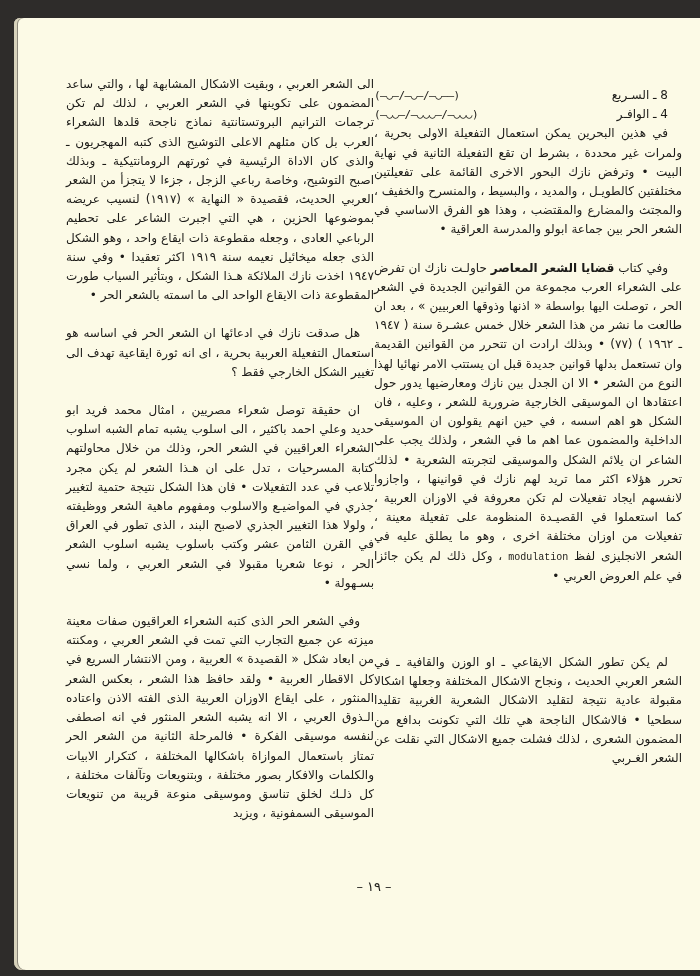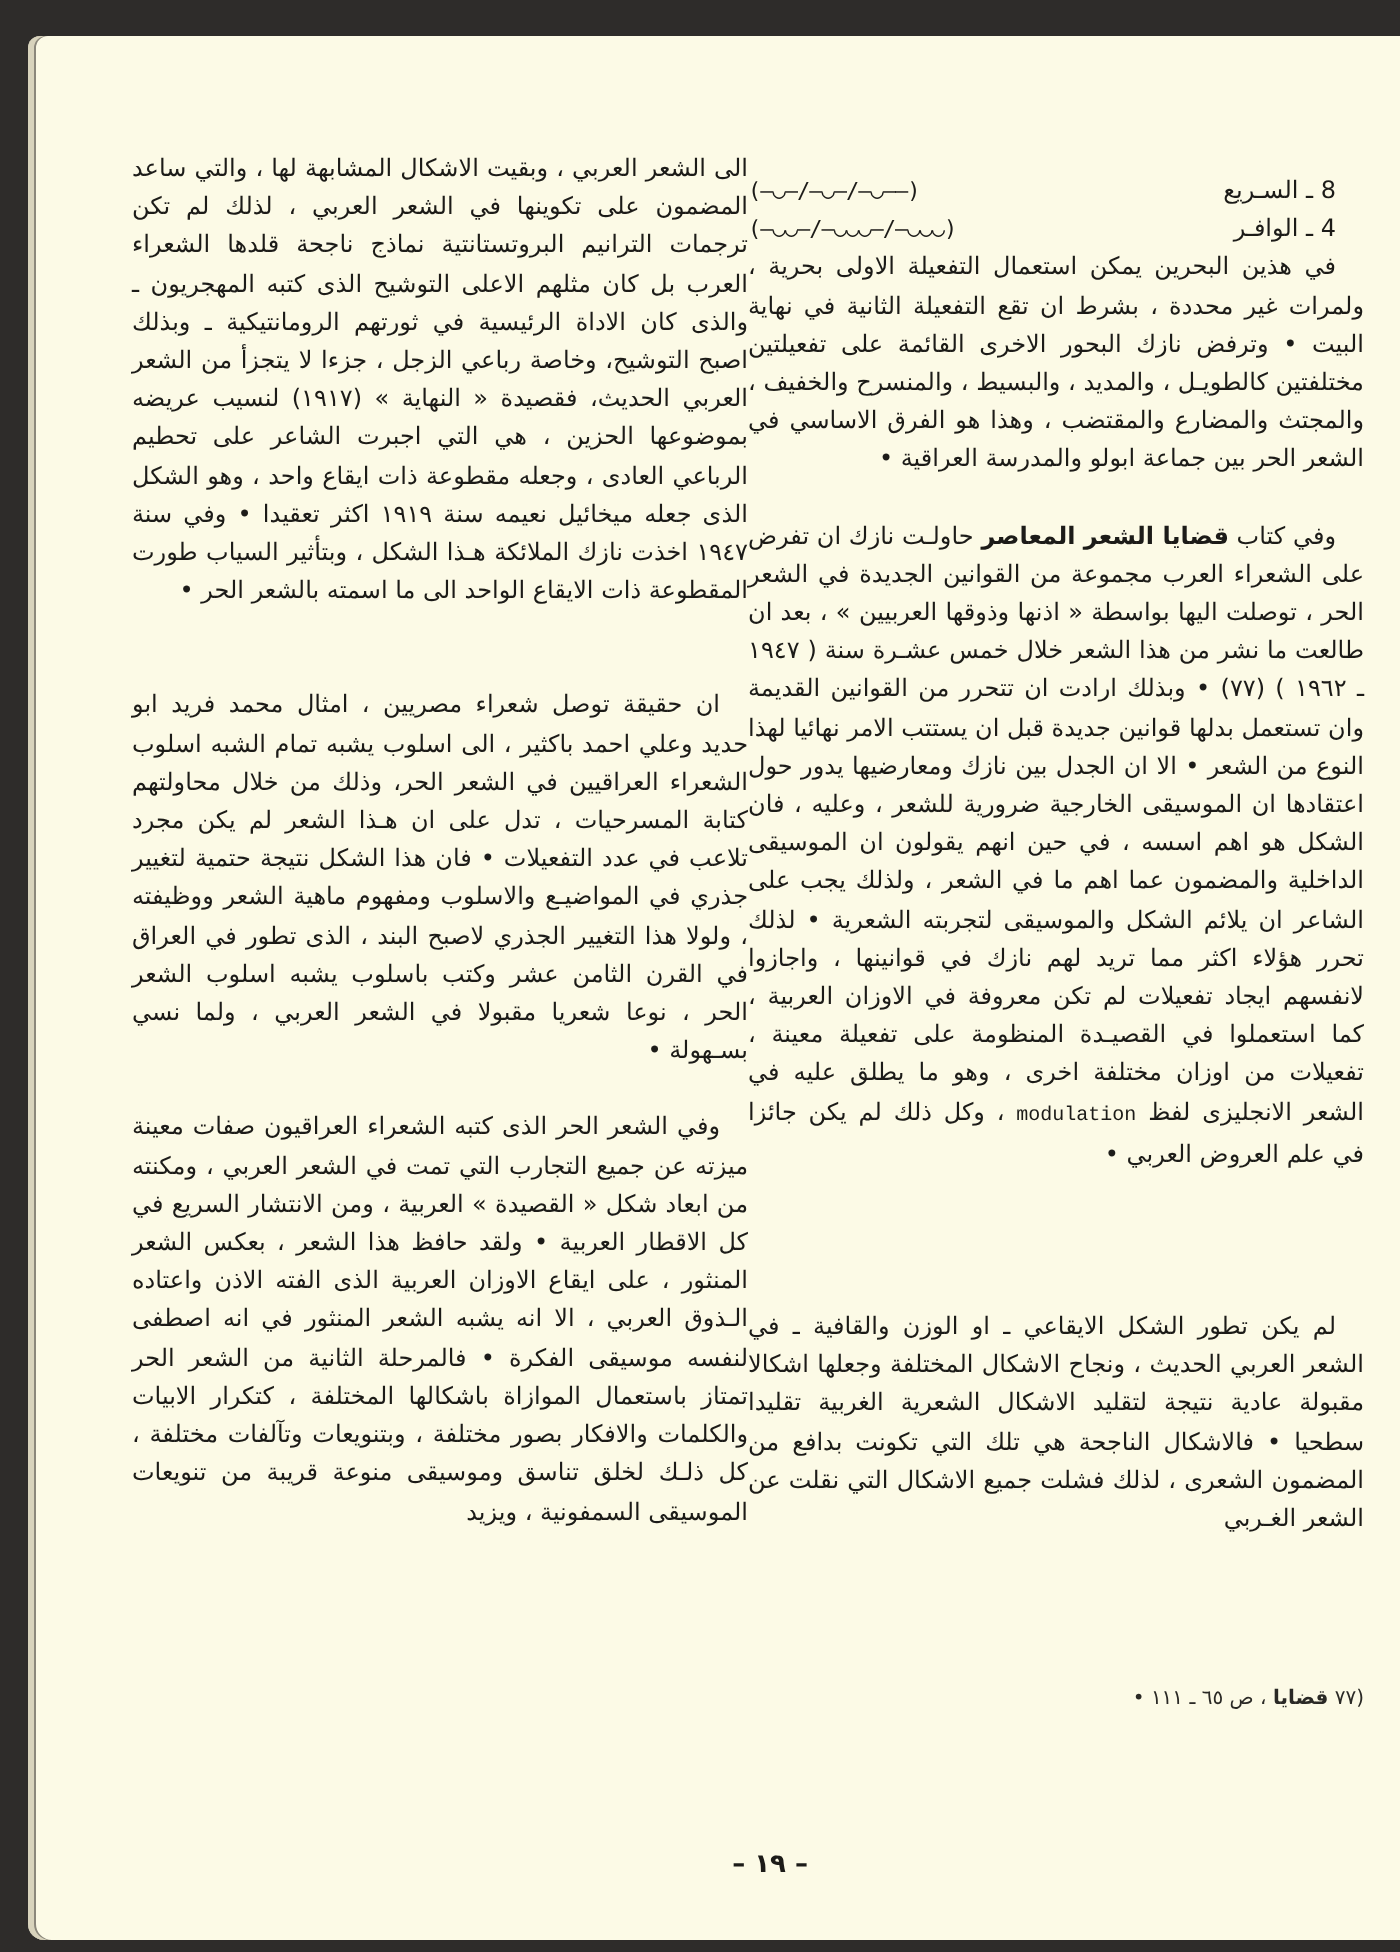--- a/index.html
+++ b/index.html
@@ -30,21 +30,21 @@
   .col p { margin: 0; text-indent: 14px; }
   .gap { height: 19px; }
   .gap2 { height: 38px; }
   .meter-row { display: flex; justify-content: space-between; direction: rtl; }
   .meter-row .name { width: 110px; text-indent: 14px; }
   .meter-row .pattern { direction: ltr; font-family: "DejaVu Sans Mono", monospace; font-size: 11px; letter-spacing: -0.5px; }
   .bold { font-weight: bold; }
   .heading { font-weight: bold; font-size: 13px; margin: 0; text-indent: 0 !important; }
   .latin { font-family: Liberation Mono, monospace; font-size: 10px; direction: ltr; unicode-bidi: embed; }
   .footnote { position: absolute; left: 360px; top: 826px; width: 308px; direction: rtl; font-size: 10px; color: #2a2925; }
-  .page-number { position: absolute; left: 330px; top: 907px; width: 60px; text-align: right; font-size: 13px; font-weight: bold; color: #1c1b18; }
+  .page-number { position: absolute; left: 330px; top: 861px; width: 60px; text-align: center; font-size: 13px; font-weight: normal; color: #1c1b18; }
 </style>
 </head>
 <body>
 
 <div class="page">
 
   <div class="col col-right">
     <div class="meter-row">
       <span class="name">8 ـ السـريع</span>
       <span class="pattern">(—◡—/—◡—/—◡——)</span>
@@ -58,26 +58,22 @@
     <p><span>وفي كتاب </span><span class="bold">قضايا الشعر المعاصر</span><span> حاولـت نازك ان تفرض على الشعراء العرب مجموعة من القوانين الجديدة في الشعر الحر ، توصلت اليها بواسطة « اذنها وذوقها العربيين » ، بعد ان طالعت ما نشر من هذا الشعر خلال خمس عشـرة سنة ( ١٩٤٧ ـ ١٩٦٢ ) (٧٧) • وبذلك ارادت ان تتحرر من القوانين القديمة وان تستعمل بدلها قوانين جديدة قبل ان يستتب الامر نهائيا لهذا النوع من الشعر • الا ان الجدل بين نازك ومعارضيها يدور حول اعتقادها ان الموسيقى الخارجية ضرورية للشعر ، وعليه ، فان الشكل هو اهم اسسه ، في حين انهم يقولون ان الموسيقى الداخلية والمضمون عما اهم ما في الشعر ، ولذلك يجب على الشاعر ان يلائم الشكل والموسيقى لتجربته الشعرية • لذلك تحرر هؤلاء اكثر مما تريد لهم نازك في قوانينها ، واجازوا لانفسهم ايجاد تفعيلات لم تكن معروفة في الاوزان العربية ، كما استعملوا في القصيـدة المنظومة على تفعيلة معينة ، تفعيلات من اوزان مختلفة اخرى ، وهو ما يطلق عليه في الشعر الانجليزى لفظ </span><span class="latin">modulation</span><span> ، وكل ذلك لم يكن جائزا في علم العروض العربي •</span></p>
     <div class="gap2"></div>
     <div class="gap"></div>
     <div class="gap" style="height:10px"></div>
     <p>لم يكن تطور الشكل الايقاعي ـ او الوزن والقافية ـ في الشعر العربي الحديث ، ونجاح الاشكال المختلفة وجعلها اشكالا مقبولة عادية نتيجة لتقليد الاشكال الشعرية الغربية تقليدا سطحيا • فالاشكال الناجحة هي تلك التي تكونت بدافع من المضمون الشعرى ، لذلك فشلت جميع الاشكال التي نقلت عن الشعر الغـربي</p>
   </div>
 
   <div class="col col-left">
     <p style="text-indent:0">الى الشعر العربي ، وبقيت الاشكال المشابهة لها ، والتي ساعد المضمون على تكوينها في الشعر العربي ، لذلك لم تكن ترجمات الترانيم البروتستانتية نماذج ناجحة قلدها الشعراء العرب بل كان مثلهم الاعلى التوشيح الذى كتبه المهجريون ـ والذى كان الاداة الرئيسية في ثورتهم الرومانتيكية ـ وبذلك اصبح التوشيح، وخاصة رباعي الزجل ، جزءا لا يتجزأ من الشعر العربي الحديث، فقصيدة « النهاية » (١٩١٧) لنسيب عريضه بموضوعها الحزين ، هي التي اجبرت الشاعر على تحطيم الرباعي العادى ، وجعله مقطوعة ذات ايقاع واحد ، وهو الشكل الذى جعله ميخائيل نعيمه سنة ١٩١٩ اكثر تعقيدا • وفي سنة ١٩٤٧ اخذت نازك الملائكة هـذا الشكل ، وبتأثير السياب طورت المقطوعة ذات الايقاع الواحد الى ما اسمته بالشعر الحر •</p>
     <div class="gap"></div>
+    <p>هل صدقت نازك في ادعائها ان الشعر الحر في اساسه هو استعمال التفعيلة العربية بحرية ، اى انه ثورة ايقاعية تهدف الى تغيير الشكل الخارجي فقط ؟</p>
     <div class="gap"></div>
     <p>ان حقيقة توصل شعراء مصريين ، امثال محمد فريد ابو حديد وعلي احمد باكثير ، الى اسلوب يشبه تمام الشبه اسلوب الشعراء العراقيين في الشعر الحر، وذلك من خلال محاولتهم كتابة المسرحيات ، تدل على ان هـذا الشعر لم يكن مجرد تلاعب في عدد التفعيلات • فان هذا الشكل نتيجة حتمية لتغيير جذري في المواضيـع والاسلوب ومفهوم ماهية الشعر ووظيفته ، ولولا هذا التغيير الجذري لاصبح البند ، الذى تطور في العراق في القرن الثامن عشر وكتب باسلوب يشبه اسلوب الشعر الحر ، نوعا شعريا مقبولا في الشعر العربي ، ولما نسي بسـهولة •</p>
     <div class="gap"></div>
     <p>وفي الشعر الحر الذى كتبه الشعراء العراقيون صفات معينة ميزته عن جميع التجارب التي تمت في الشعر العربي ، ومكنته من ابعاد شكل « القصيدة » العربية ، ومن الانتشار السريع في كل الاقطار العربية • ولقد حافظ هذا الشعر ، بعكس الشعر المنثور ، على ايقاع الاوزان العربية الذى الفته الاذن واعتاده الـذوق العربي ، الا انه يشبه الشعر المنثور في انه اصطفى لنفسه موسيقى الفكرة • فالمرحلة الثانية من الشعر الحر تمتاز باستعمال الموازاة باشكالها المختلفة ، كتكرار الابيات والكلمات والافكار بصور مختلفة ، وبتنويعات وتآلفات مختلفة ، كل ذلـك لخلق تناسق وموسيقى منوعة قريبة من تنويعات الموسيقى السمفونية ، ويزيد</p>
   </div>
 
-  <div class="footnote">
-    <span>(٧٧</span>
-    <span class="bold">قضايا</span>
-    <span>، ص ٦٥ ـ ١١١ •</span>
-  </div>
 
   <div class="page-number">– ١٩ –</div>
 </div>
 
 </body></html>

